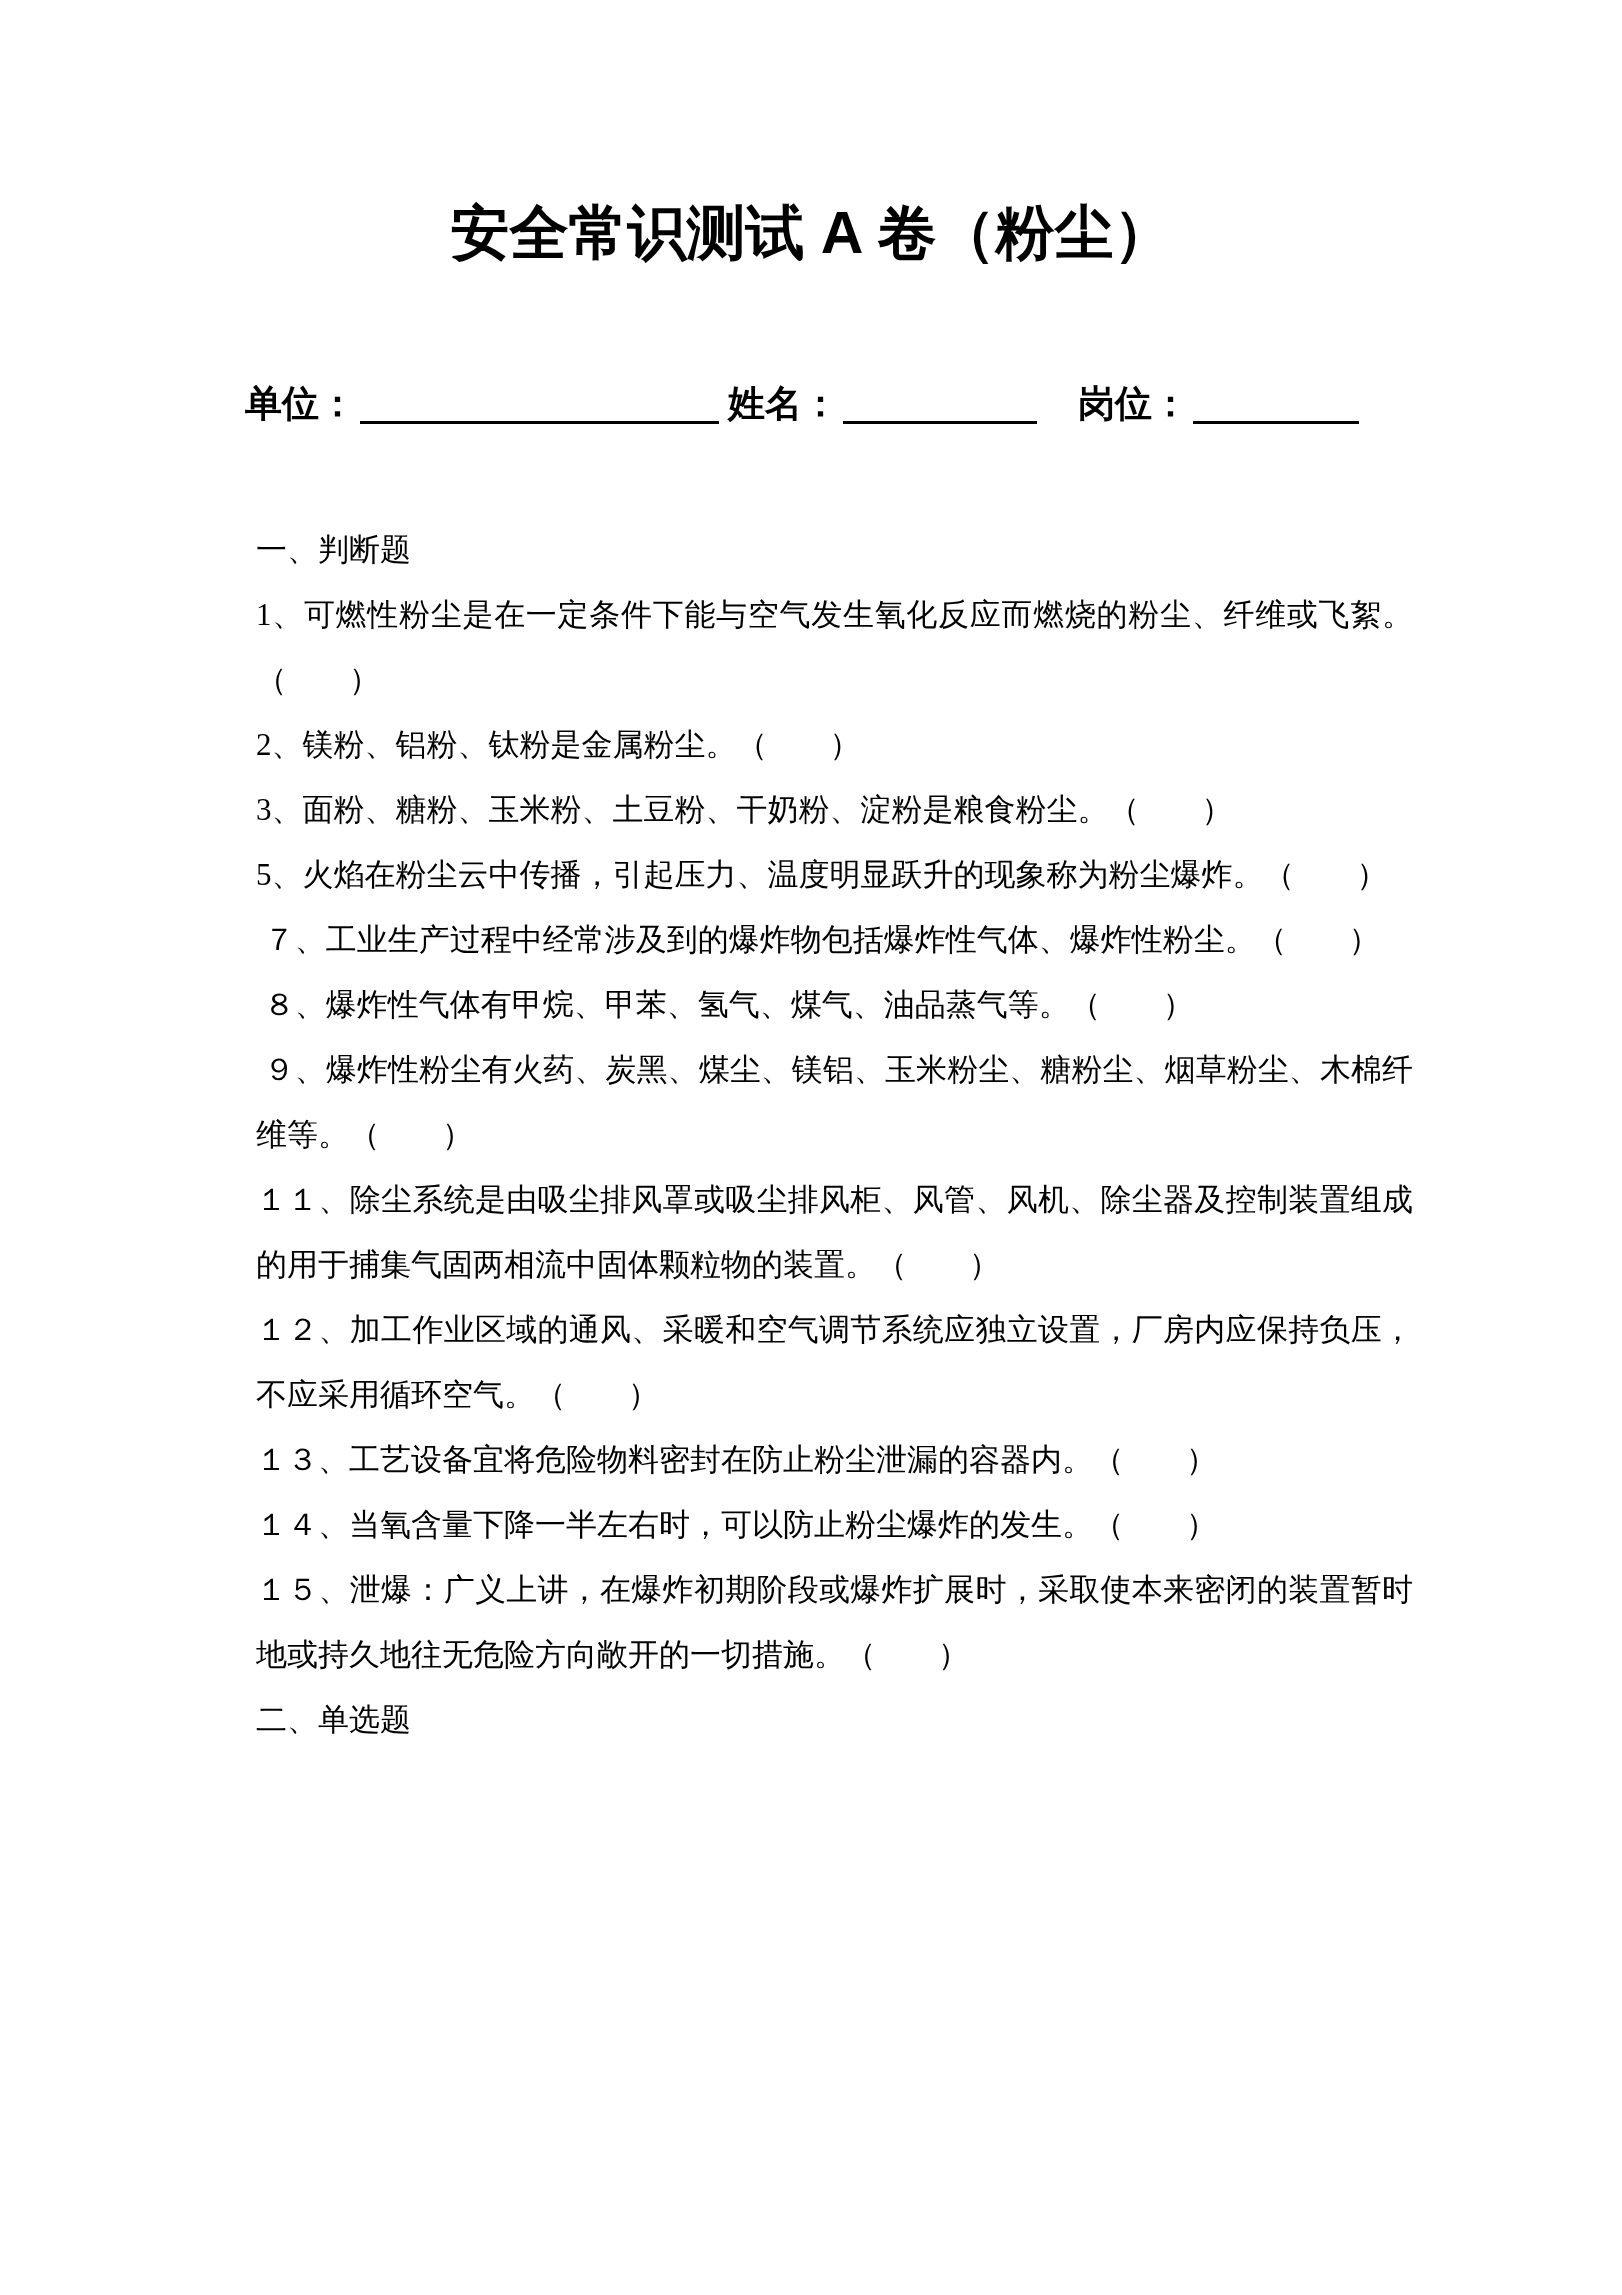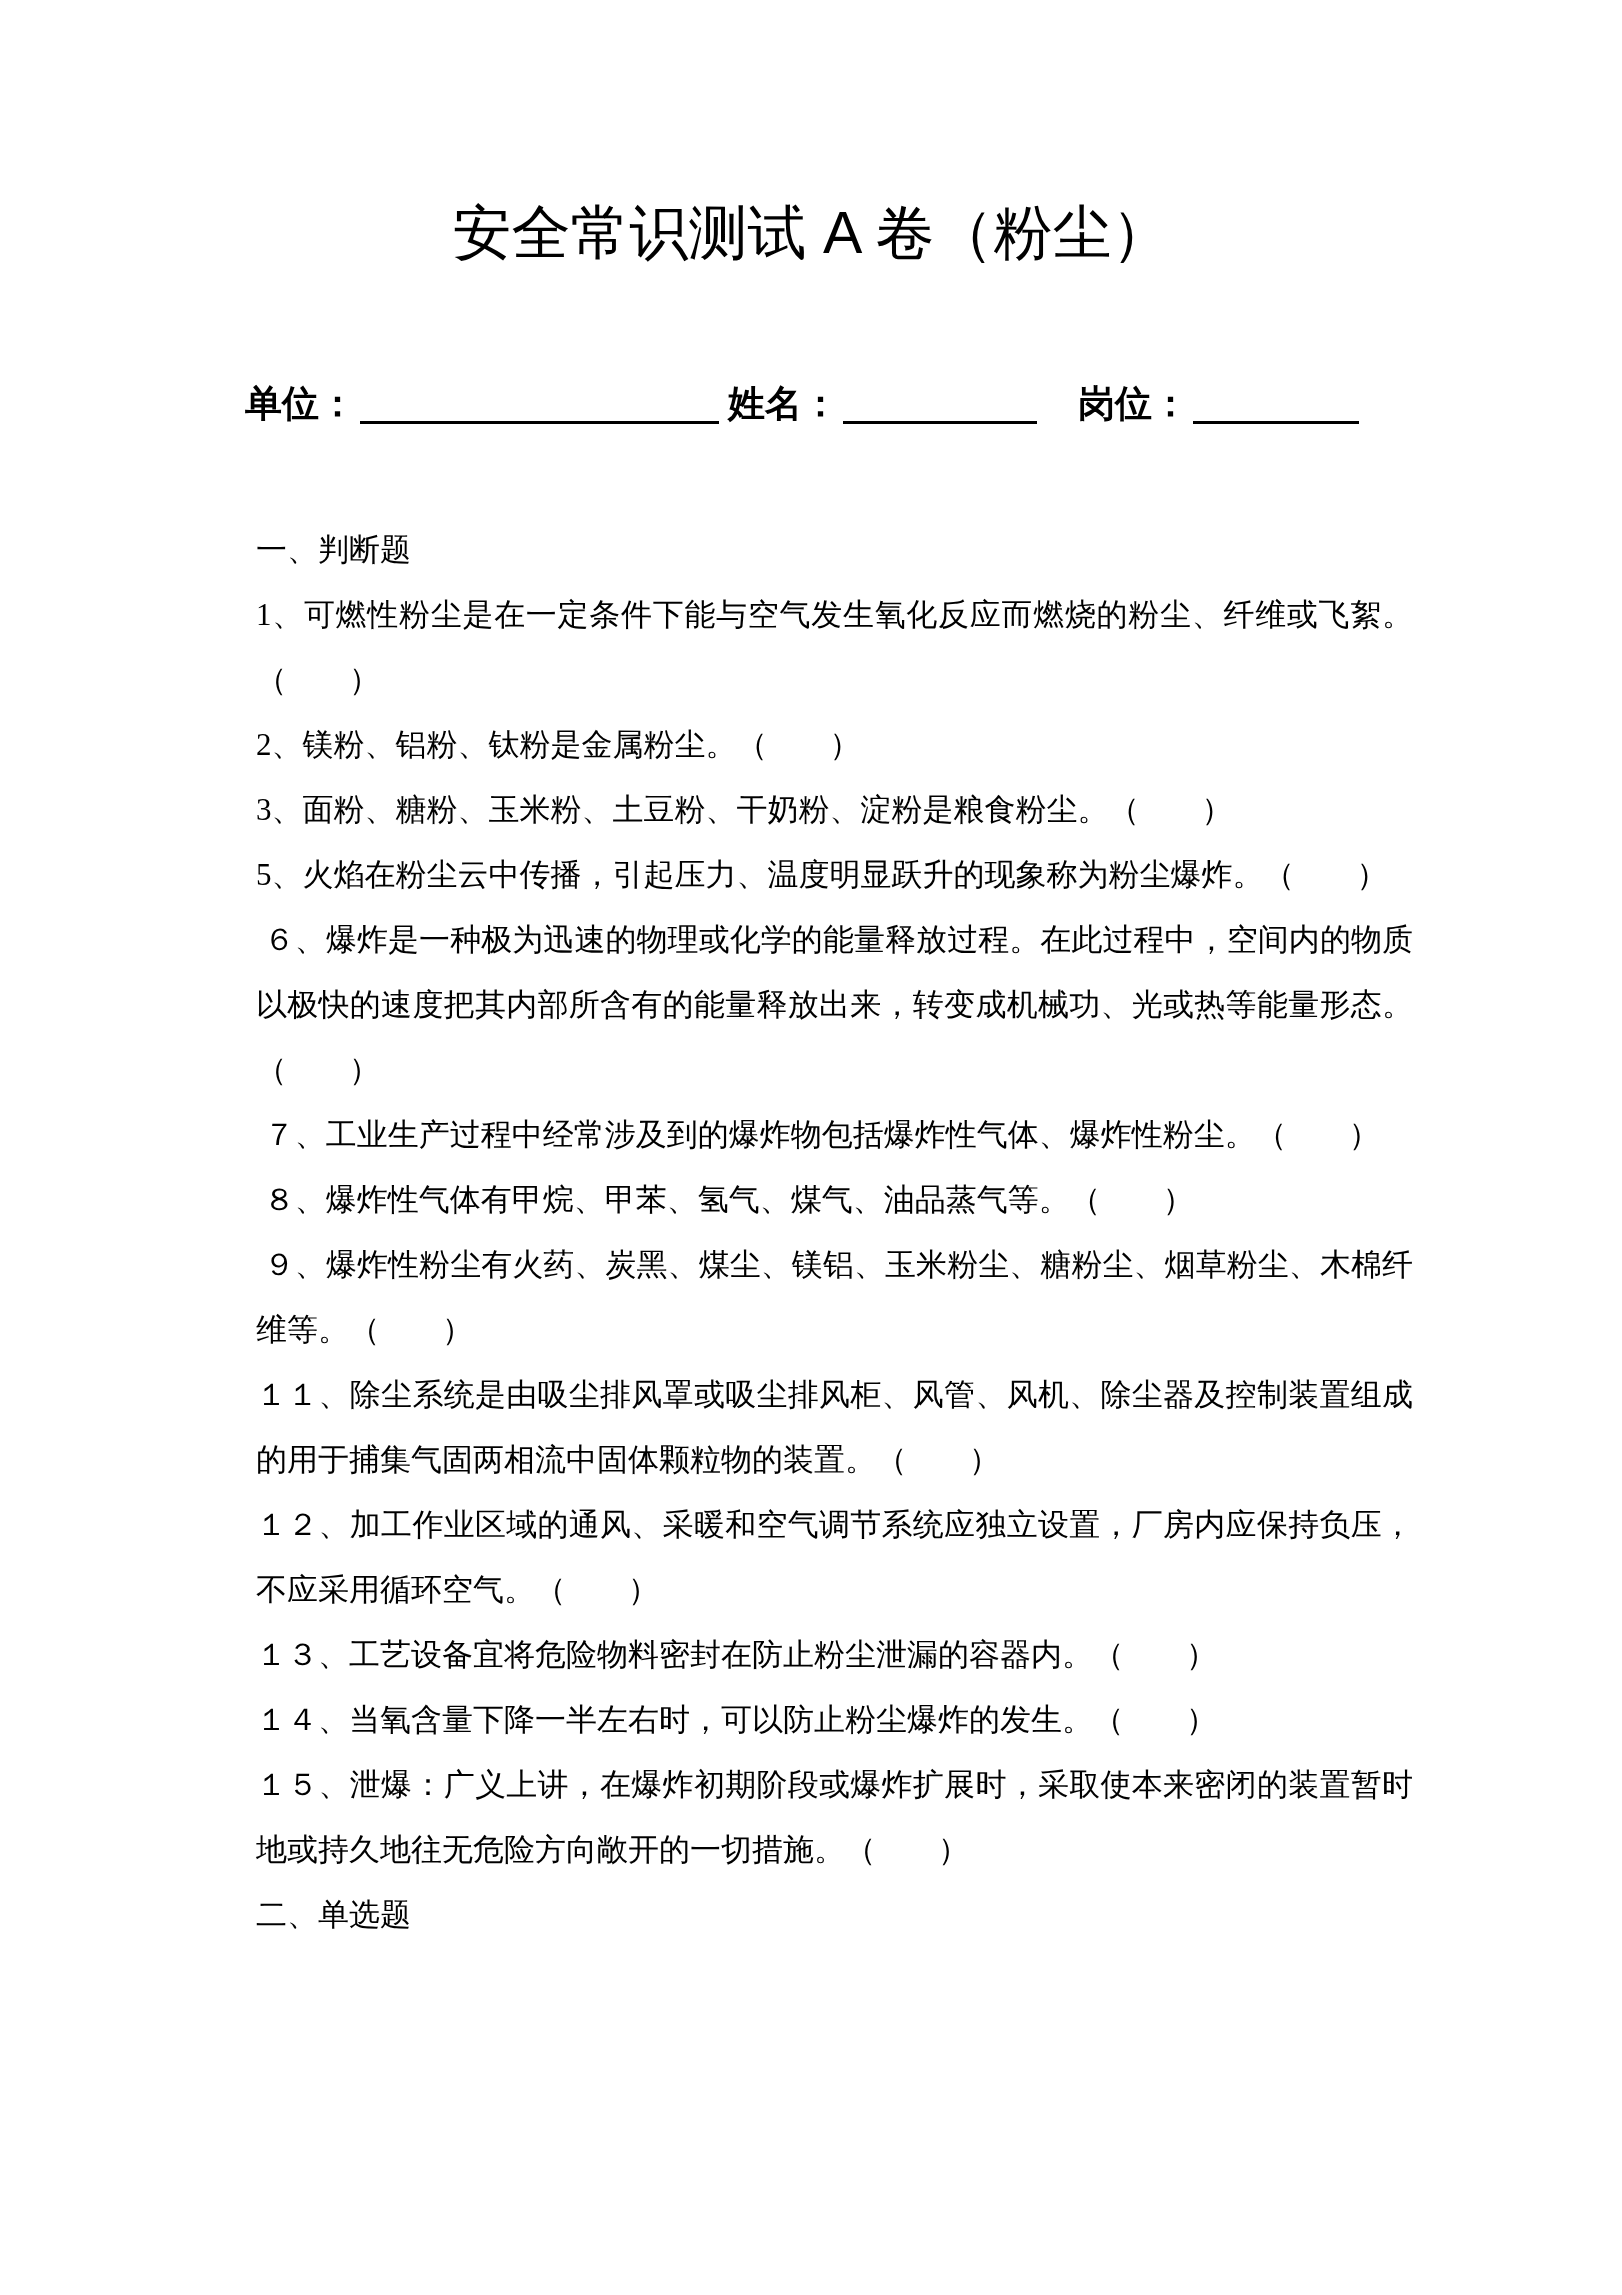--- a/index.html
+++ b/index.html
@@ -15,21 +15,21 @@
     color: #000000;
     overflow: hidden;
   }
   .title {
     position: absolute;
     top: 194px;
     left: 0;
     width: 100%;
     text-align: center;
     font-family: "Liberation Sans", "DejaVu Sans", sans-serif;
-    font-weight: normal;
+    font-weight: bold;
     font-size: 59px;
     line-height: 79px;
     margin: 0;
     white-space: pre;
   }
   .fields {
     position: absolute;
     top: 374px;
     left: 245px;
     width: 1158px;
@@ -79,21 +79,20 @@
   <div class="fields">
     <span class="field-label">单位：</span><span class="blank-line blank-unit"></span><span class="field-label">姓名：</span><span class="blank-line blank-name"></span><span class="field-label">岗位：</span><span class="blank-line blank-post"></span>
   </div>
 
   <div class="body-text">
     <p>一、判断题</p>
     <p>1、可燃性粉尘是在一定条件下能与空气发生氧化反应而燃烧的粉尘、纤维或飞絮。（　　）</p>
     <p>2、镁粉、铝粉、钛粉是金属粉尘。（　　）</p>
     <p>3、面粉、糖粉、玉米粉、土豆粉、干奶粉、淀粉是粮食粉尘。（　　）</p>
     <p>5、火焰在粉尘云中传播，引起压力、温度明显跃升的现象称为粉尘爆炸。（　　）</p>
-    <p> ６、爆炸是一种极为迅速的物理或化学的能量释放过程。在此过程中，空间内的物质以极快的速度把其内部所含有的能量释放出来，转变成机械功、光或热等能量形态。（　　）</p>
     <p> ７、工业生产过程中经常涉及到的爆炸物包括爆炸性气体、爆炸性粉尘。（　　）</p>
     <p> ８、爆炸性气体有甲烷、甲苯、氢气、煤气、油品蒸气等。（　　）</p>
     <p> ９、爆炸性粉尘有火药、炭黑、煤尘、镁铝、玉米粉尘、糖粉尘、烟草粉尘、木棉纤维等。（　　）</p>
     <p>１１、除尘系统是由吸尘排风罩或吸尘排风柜、风管、风机、除尘器及控制装置组成的用于捕集气固两相流中固体颗粒物的装置。（　　）</p>
     <p>１２、加工作业区域的通风、采暖和空气调节系统应独立设置，厂房内应保持负压，不应采用循环空气。（　　）</p>
     <p>１３、工艺设备宜将危险物料密封在防止粉尘泄漏的容器内。（　　）</p>
     <p>１４、当氧含量下降一半左右时，可以防止粉尘爆炸的发生。（　　）</p>
     <p>１５、泄爆：广义上讲，在爆炸初期阶段或爆炸扩展时，采取使本来密闭的装置暂时地或持久地往无危险方向敞开的一切措施。（　　）</p>
     <p>二、单选题</p>
   </div>

